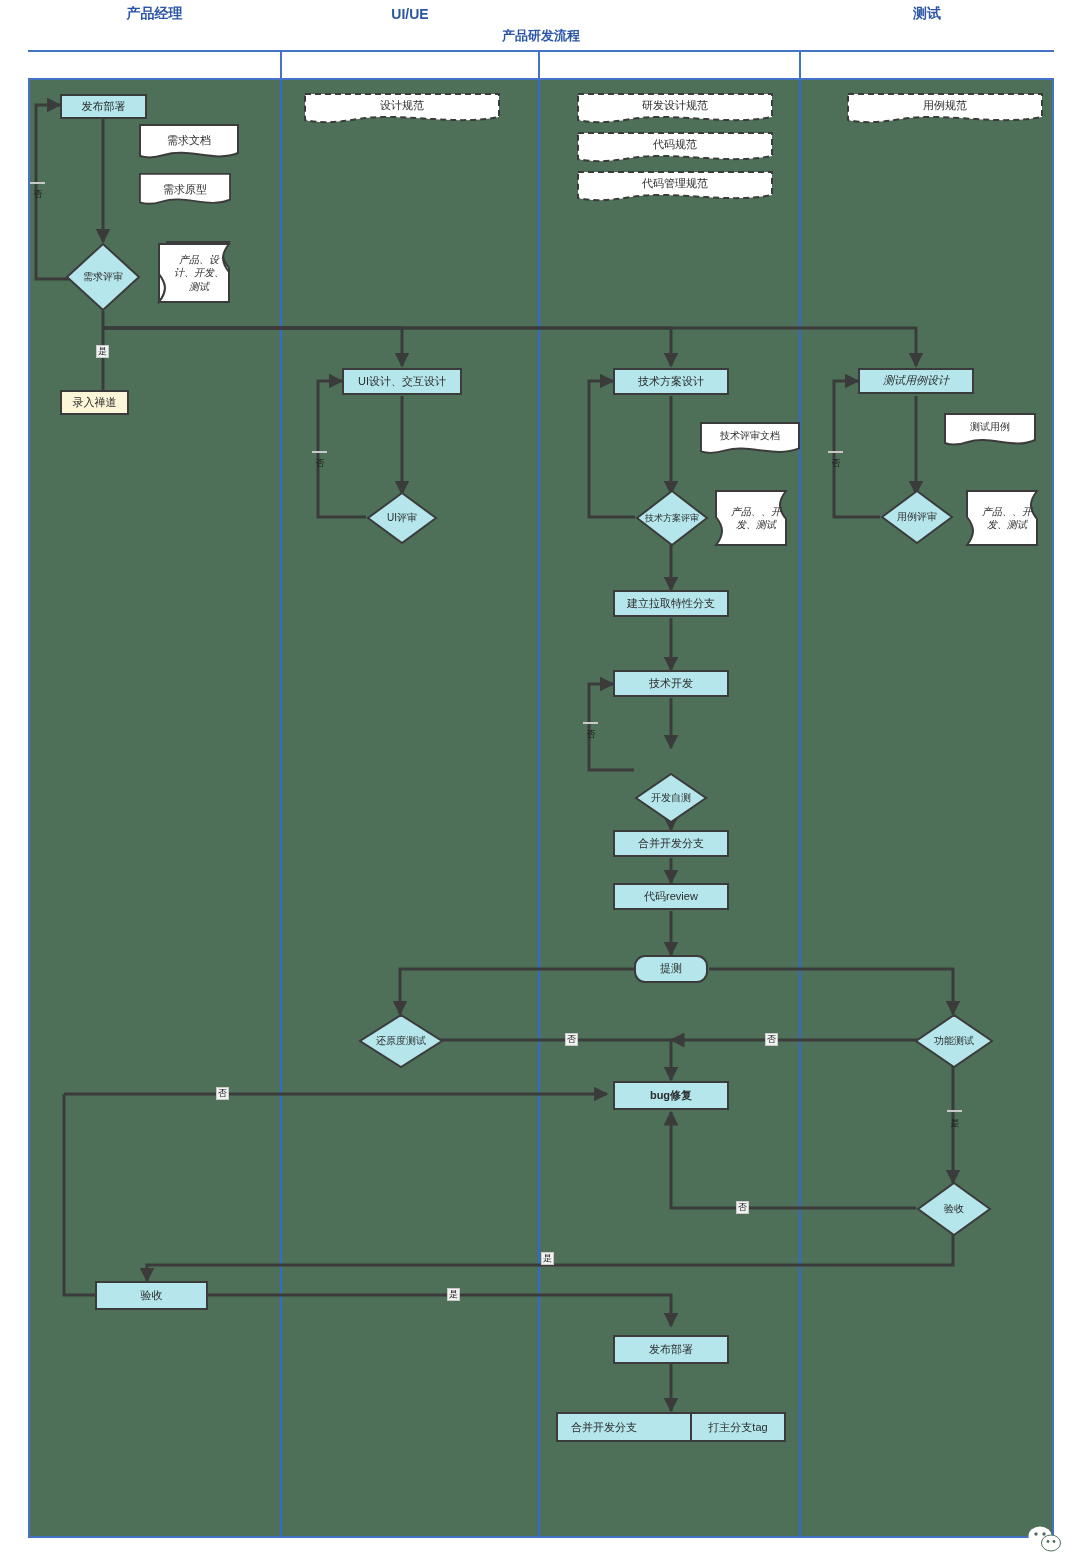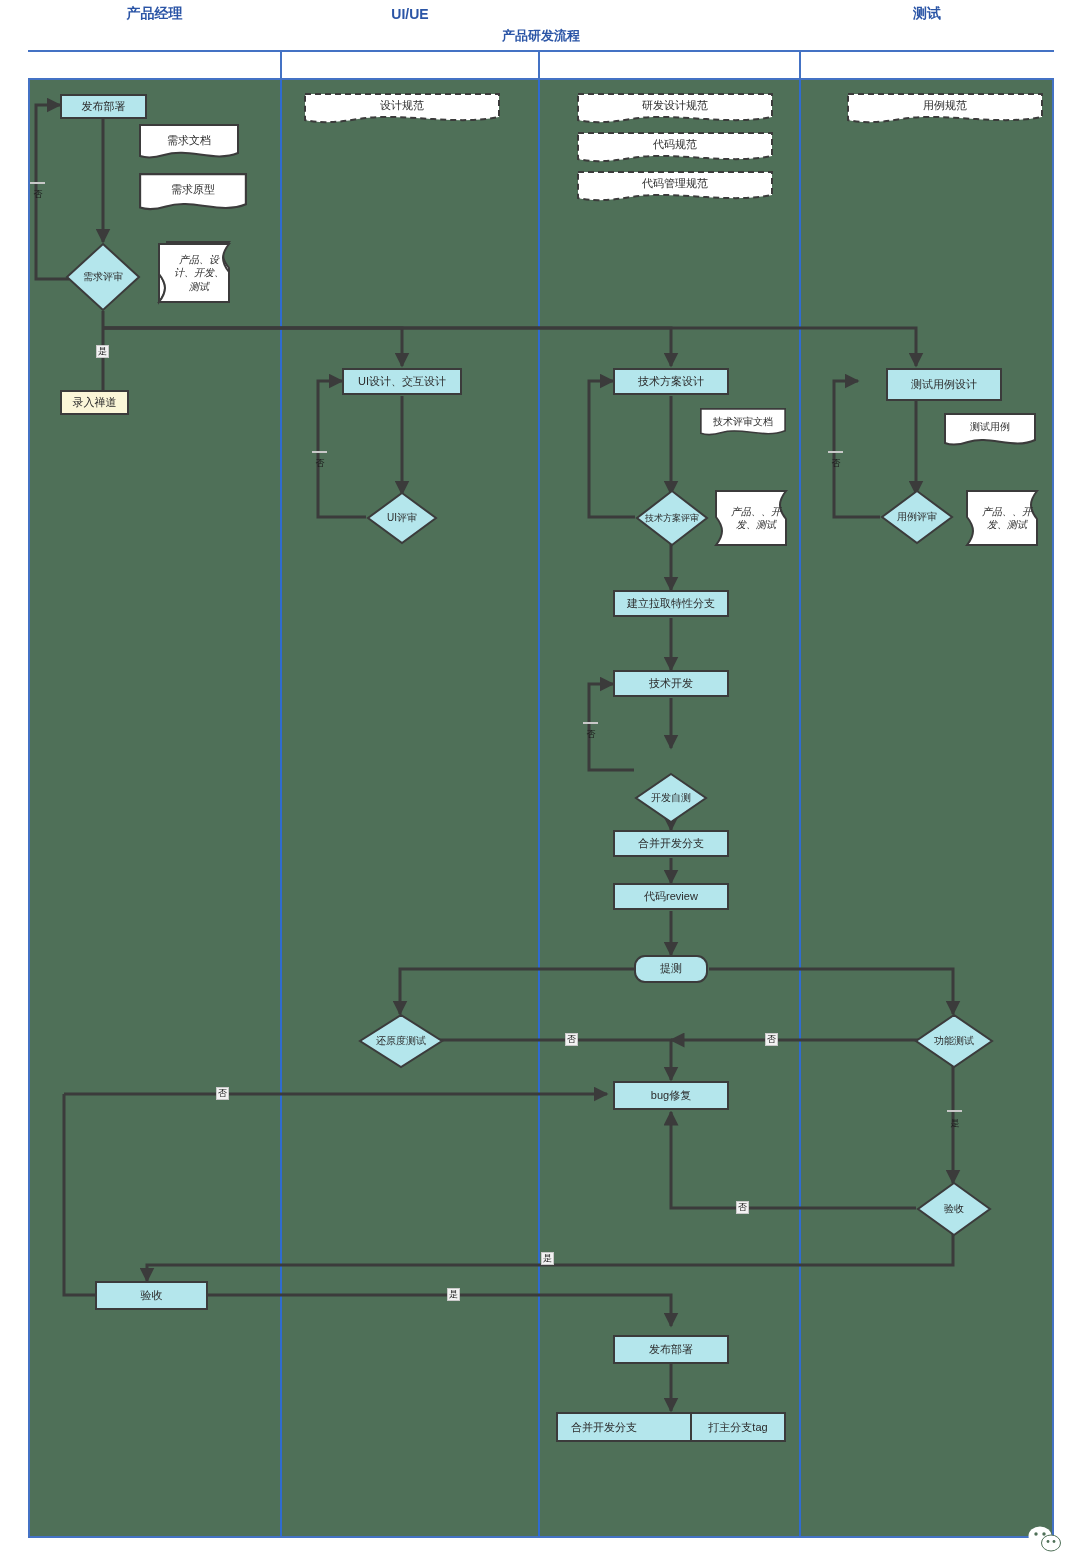--- a/index.html
+++ b/index.html
@@ -155,21 +155,21 @@
 
   <div class="node proc" style="left:60px;top:94px;width:87px;height:25px;">发布部署</div>
 
   <div class="docshape" style="left:139px;top:124px;width:100px;height:38px;">
     <svg viewBox="0 0 100 38" preserveAspectRatio="none">
       <path d="M1,1 H99 V29 C75,39 50,23 25,31 C15,34 7,34 1,32 Z" fill="#ffffff" stroke="#3b3b3b" stroke-width="2"></path>
     </svg>
     <div class="dtext">需求文档</div>
   </div>
 
-  <div class="docshape" style="left:139px;top:173px;width:92px;height:38px;padding-left:16px;">
+  <div class="docshape" style="left:139px;top:173px;width:92px;height:38px;">
     <svg viewBox="0 0 100 38" preserveAspectRatio="none">
       <path d="M1,1 H99 V29 C75,39 50,23 25,31 C15,34 7,34 1,32 Z" fill="#ffffff" stroke="#3b3b3b" stroke-width="2"></path>
     </svg>
     <div class="dtext">需求原型</div>
   </div>
 
   <div class="dia" style="left:65px;top:242px;width:76px;height:70px;">
     <svg class="dshape" viewBox="0 0 76 70" preserveAspectRatio="none">
       <polygon points="38,2 74,35 38,68 2,35" fill="#b4e6ec" stroke="#3b3b3b" stroke-width="2"></polygon>
     </svg>
@@ -221,21 +221,21 @@
 
   <div class="docshape" style="left:576px;top:170px;width:198px;height:34px;">
     <svg viewBox="0 0 198 34" preserveAspectRatio="none">
       <path d="M2,2 H196 V25 C150,34 100,20 55,27 C32,31 14,31 2,28 Z" fill="#ffffff" stroke="#3b3b3b" stroke-width="2" stroke-dasharray="6 4"></path>
     </svg>
     <div class="dtext" style="top:3px;">代码管理规范</div>
   </div>
 
   <div class="node proc" style="left:613px;top:368px;width:116px;height:27px;">技术方案设计</div>
 
-  <div class="docshape" style="left:700px;top:408px;width:86px;height:36px;">
+  <div class="docshape" style="left:700px;top:422px;width:100px;height:36px;">
     <svg viewBox="0 0 102 36" preserveAspectRatio="none">
       <path d="M1,1 H101 V27 C76,37 50,22 26,29 C16,32 7,32 1,30 Z" fill="#ffffff" stroke="#3b3b3b" stroke-width="2"></path>
     </svg>
     <div class="dtext" style="top:4px;font-size:10px;">技术评审文档</div>
   </div>
 
   <div class="dia" style="left:635px;top:489px;width:74px;height:58px;">
     <svg class="dshape" viewBox="0 0 74 58" preserveAspectRatio="none">
       <polygon points="37,2 72,29 37,56 2,29" fill="#b4e6ec" stroke="#3b3b3b" stroke-width="2"></polygon>
     </svg>
@@ -259,37 +259,37 @@
     </svg>
     <div class="dlabel">开发自测</div>
   </div>
 
   <div class="node proc" style="left:613px;top:830px;width:116px;height:27px;">合并开发分支</div>
 
   <div class="node proc" style="left:613px;top:883px;width:116px;height:27px;">代码review</div>
 
   <div class="node stadium" style="left:634px;top:955px;width:74px;height:28px;">提测</div>
 
-  <div class="node proc" style="left:613px;top:1081px;width:116px;height:29px;">bug修复</div>
+  <div class="node proc" style="left:613px;top:1081px;width:116px;height:29px;font-weight:bold;">bug修复</div>
 
   <div class="node proc" style="left:613px;top:1327px;width:116px;height:29px;margin-top:8px;">发布部署</div>
 
   <div class="splitbox" style="left:556px;top:1412px;width:230px;height:30px;">
     <div>合并开发分支</div>
     <div>打主分支tag</div>
   </div>
 
   <div class="docshape" style="left:846px;top:92px;width:198px;height:34px;">
     <svg viewBox="0 0 198 34" preserveAspectRatio="none">
       <path d="M2,2 H196 V25 C150,34 100,20 55,27 C32,31 14,31 2,28 Z" fill="#ffffff" stroke="#3b3b3b" stroke-width="2" stroke-dasharray="6 4"></path>
     </svg>
     <div class="dtext" style="top:3px;">用例规范</div>
   </div>
 
-  <div class="node proc" style="left:886px;top:368px;width:116px;height:33px;">测试用例设计</div>
+  <div class="node proc" style="left:858px;top:368px;width:116px;height:26px;font-style:italic;">测试用例设计</div>
 
   <div class="docshape" style="left:944px;top:413px;width:92px;height:36px;">
     <svg viewBox="0 0 92 36" preserveAspectRatio="none">
       <path d="M1,1 H91 V27 C70,37 46,22 24,29 C15,32 6,32 1,30 Z" fill="#ffffff" stroke="#3b3b3b" stroke-width="2"></path>
     </svg>
     <div class="dtext" style="top:4px;font-size:10px;">测试用例</div>
   </div>
 
   <div class="dia" style="left:880px;top:489px;width:74px;height:56px;">
     <svg class="dshape" viewBox="0 0 74 56" preserveAspectRatio="none">

